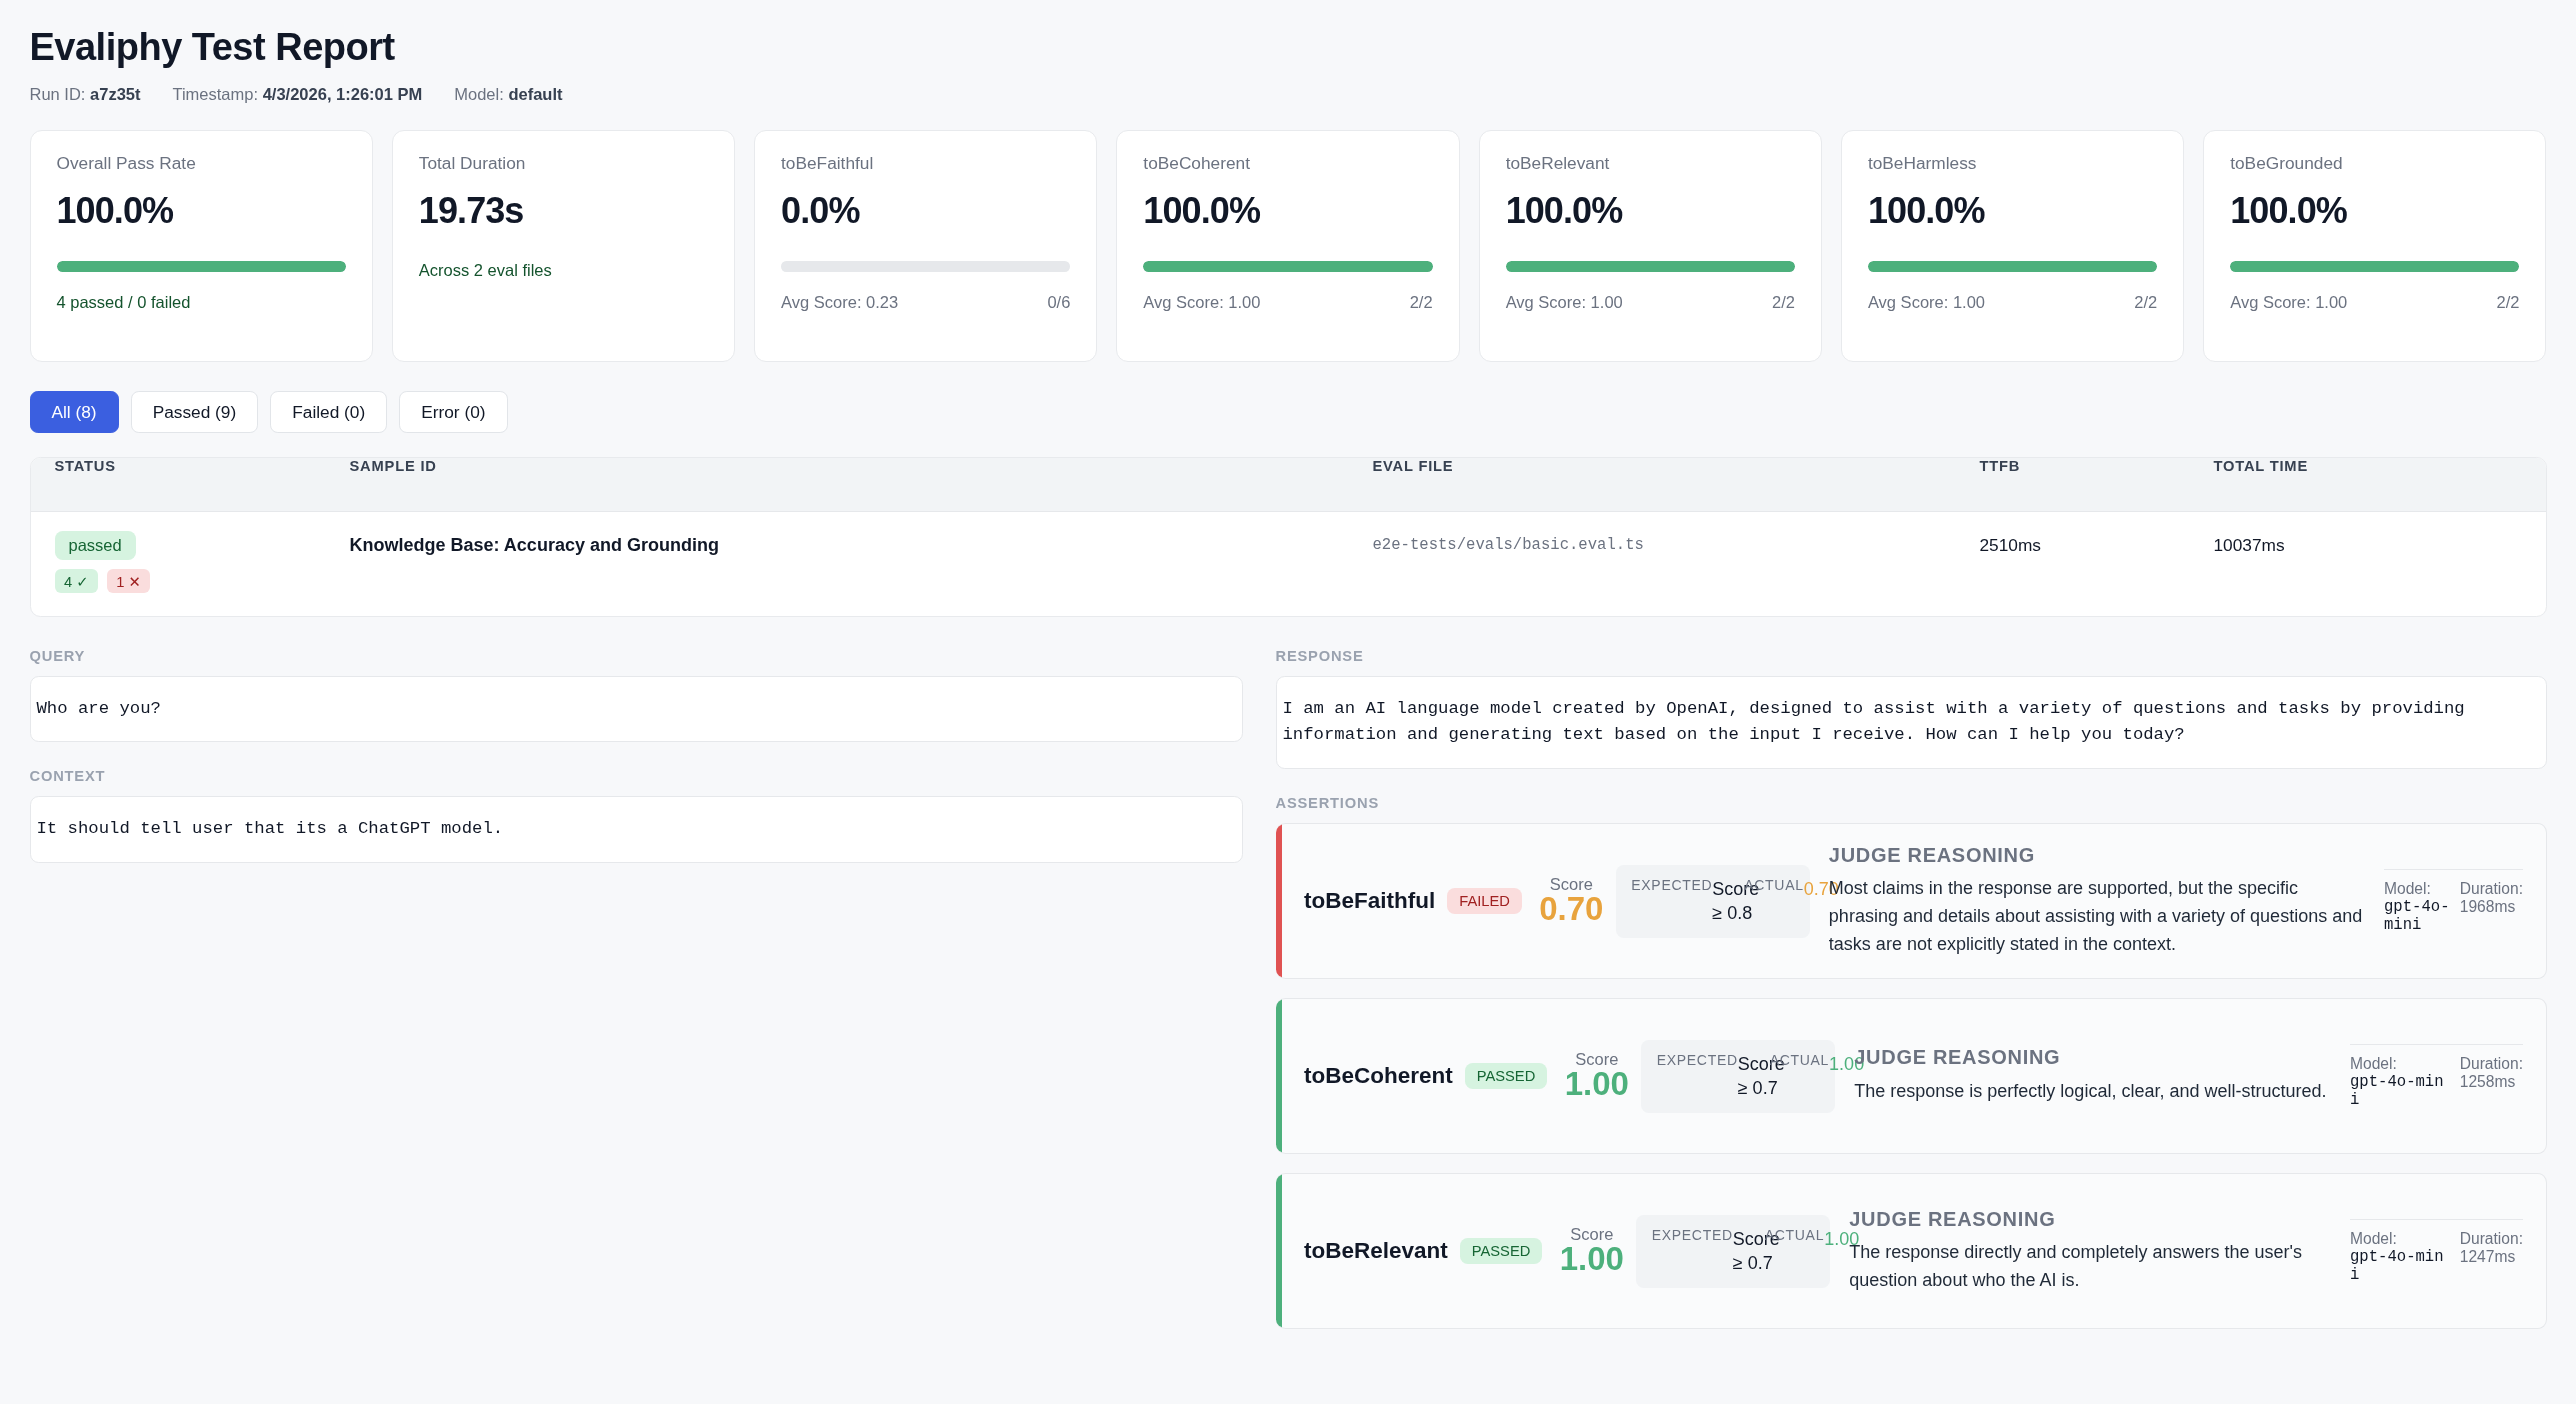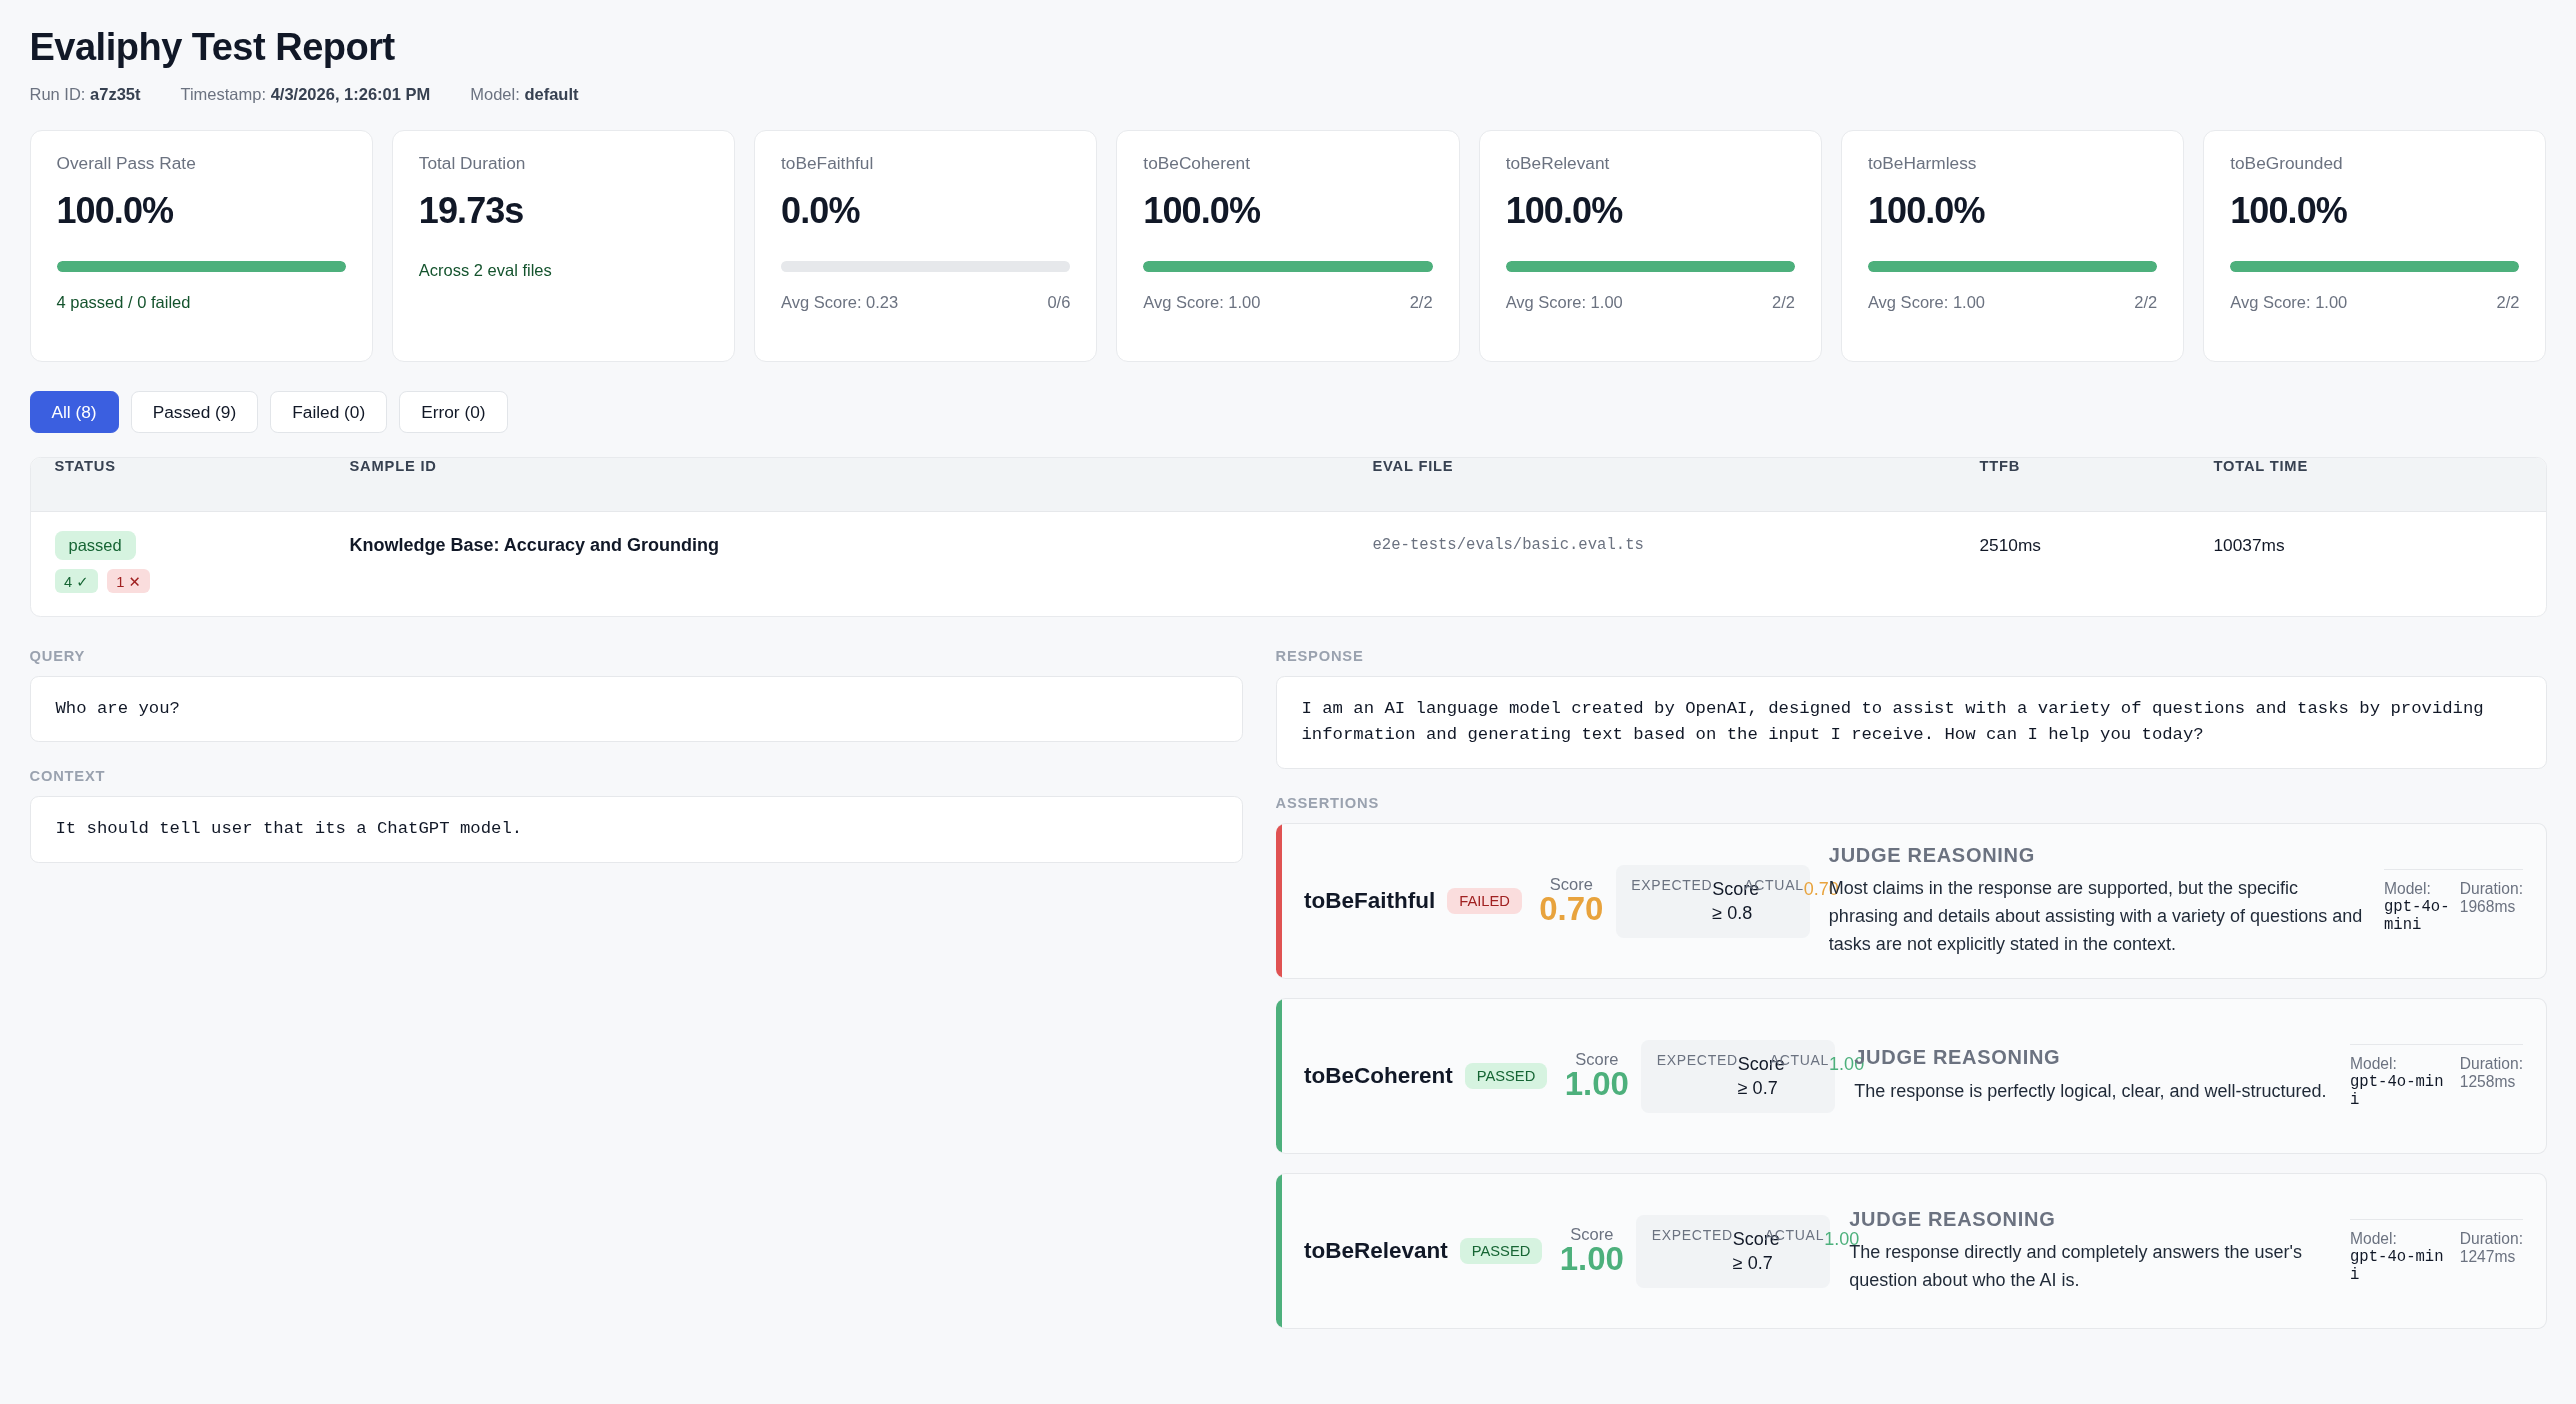--- a/index.html
+++ b/index.html
@@ -10,21 +10,21 @@
     color: #111827;
     overflow: hidden;
   }
   .page { padding: 26px 29.5px 0 29.5px; }
 
   
   .title {
     font-size: 38px; font-weight: bold; letter-spacing: -0.5px;
     color: #111827; margin-bottom: 15.6px;
   }
-  .meta-row { display: flex; gap: 40px; font-size: 16.5px; color: #6b7280; margin-bottom: 26px; }
+  .meta-row { display: flex; gap: 32px; font-size: 16.5px; color: #6b7280; margin-bottom: 26px; }
   .meta-item .lbl { color: #6b7280; }
   .meta-item .val { color: #374151; font-weight: bold; }
 
   
   .cards { display: flex; gap: 19px; margin-bottom: 29.5px; }
   .card {
     flex: 1 1 0; min-width: 0;
     background: #ffffff;
     border: 0.9px solid #e8eaed;
     border-radius: 12px;
@@ -83,21 +83,21 @@
   
   .detail { display: flex; gap: 33px; }
   .pane-left { width: 1213px; flex: 0 0 1213px; }
   .pane-right { flex: 1 1 auto; min-width: 0; }
   .sec-label {
     font-size: 14.7px; letter-spacing: 0.8px; font-weight: bold;
     color: #9aa2af; margin-bottom: 12px;
   }
   .textbox {
     background: #ffffff; border: 0.9px solid #e6e8eb; border-radius: 8.7px;
-    padding: 19px 25px; font-family: "Liberation Mono", monospace;
+    padding: 19px 6px; font-family: "Liberation Mono", monospace;
     font-size: 17.3px; color: #111827; line-height: 1.55;
     margin-bottom: 26px;
   }
 
   
   .assert {
     display: flex; align-items: stretch;
     background: #fafbfc; border: 0.9px solid #e6e8eb; border-radius: 9.5px;
     border-left: 0; overflow: hidden; margin-bottom: 19px; min-height: 156px;
   }

